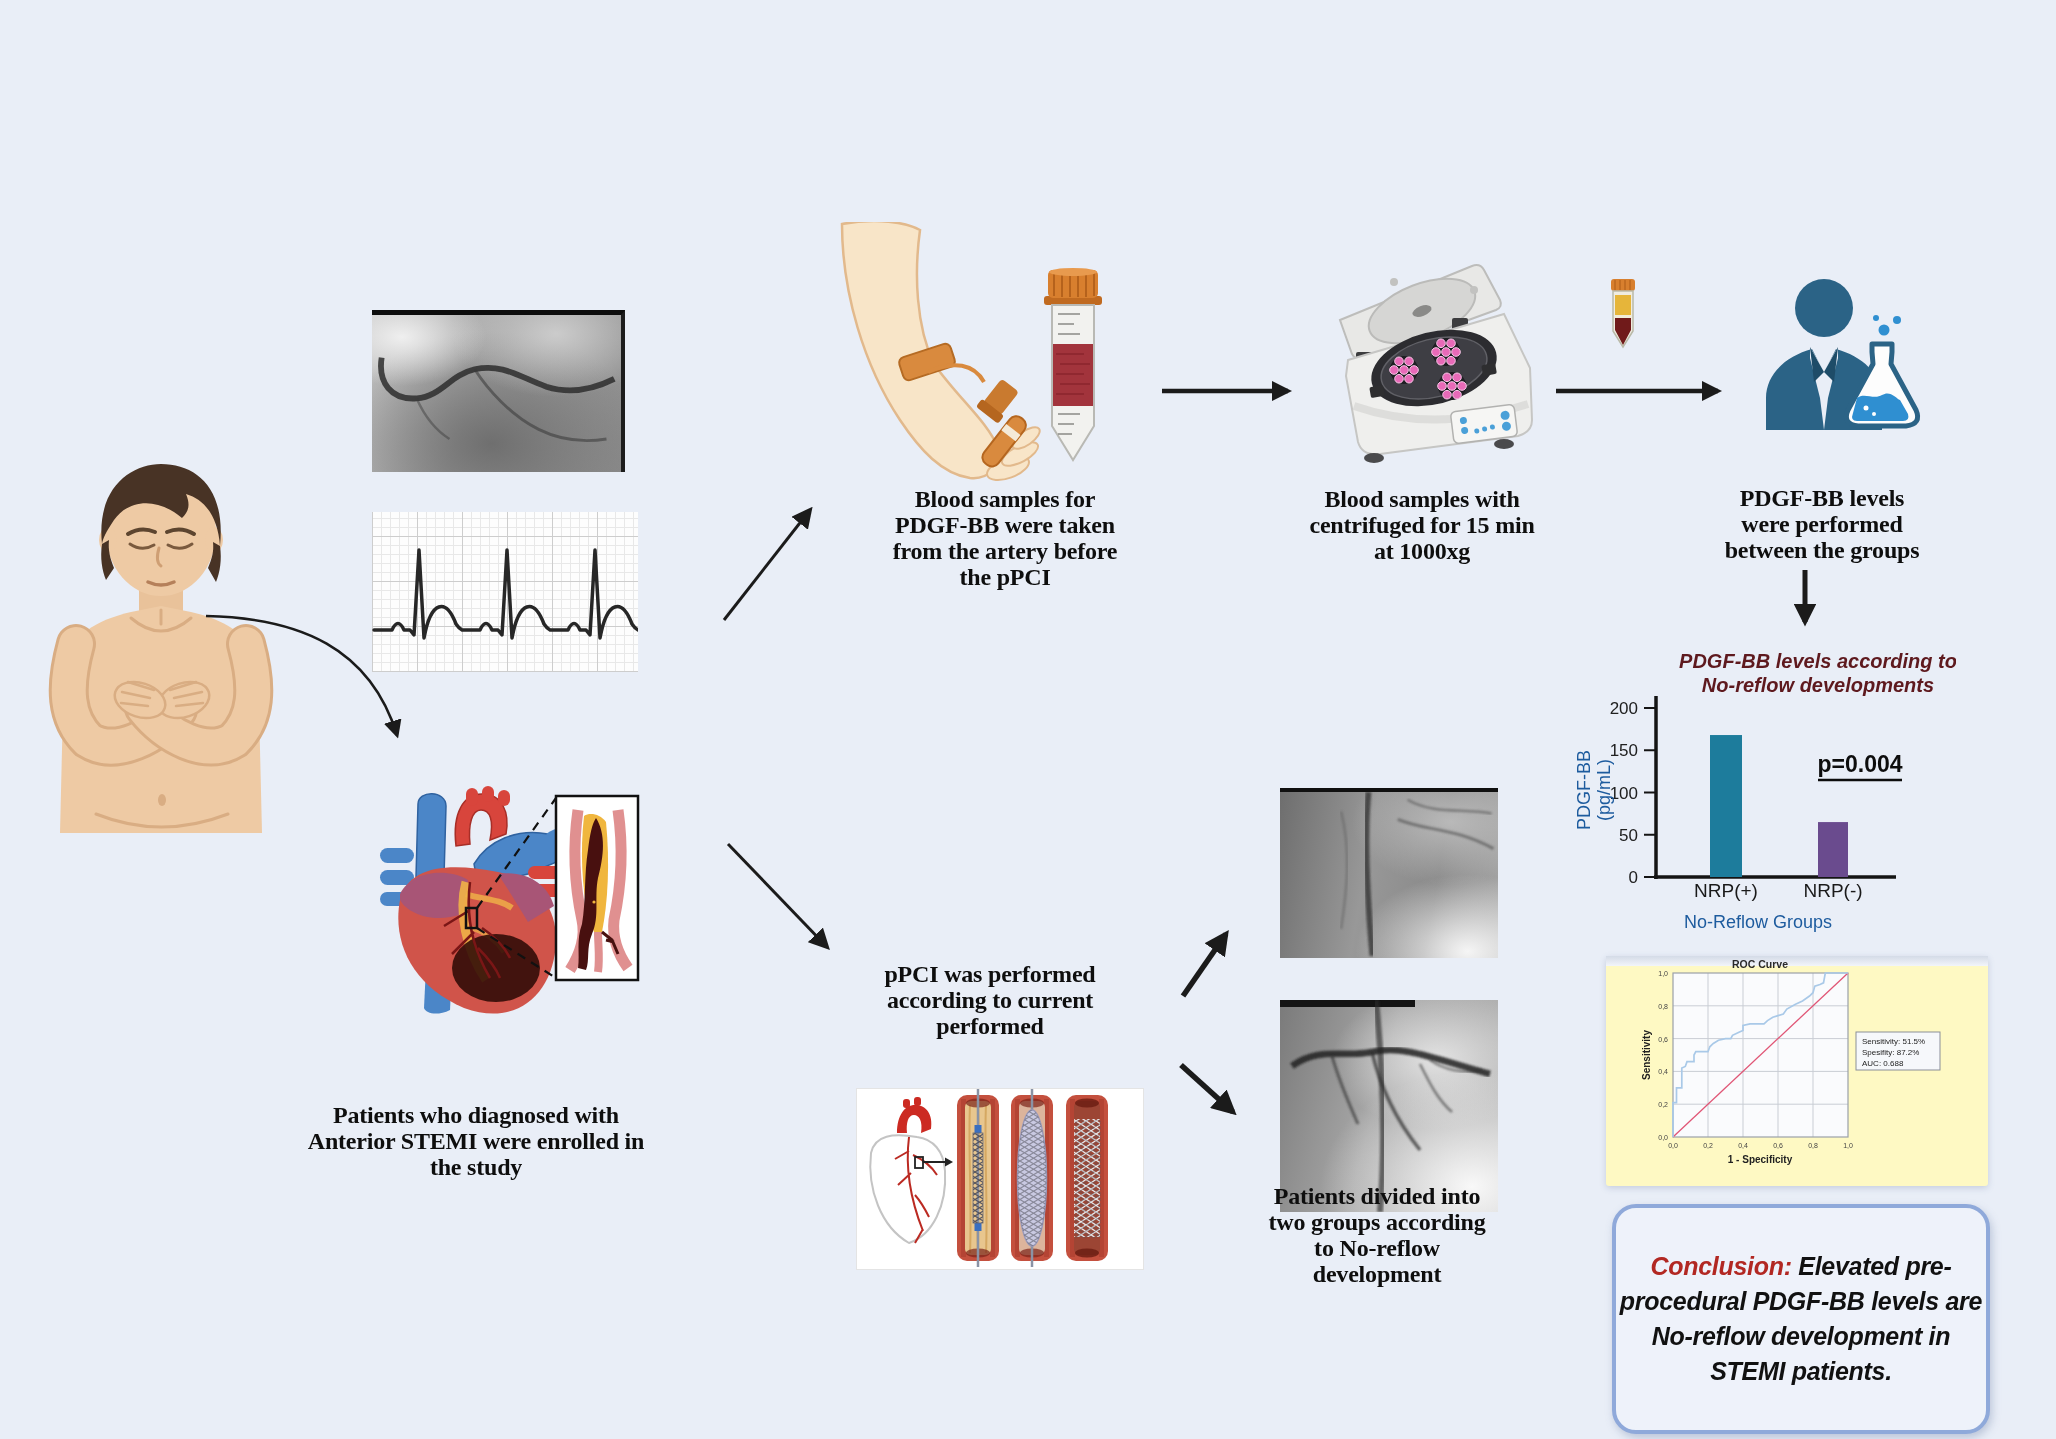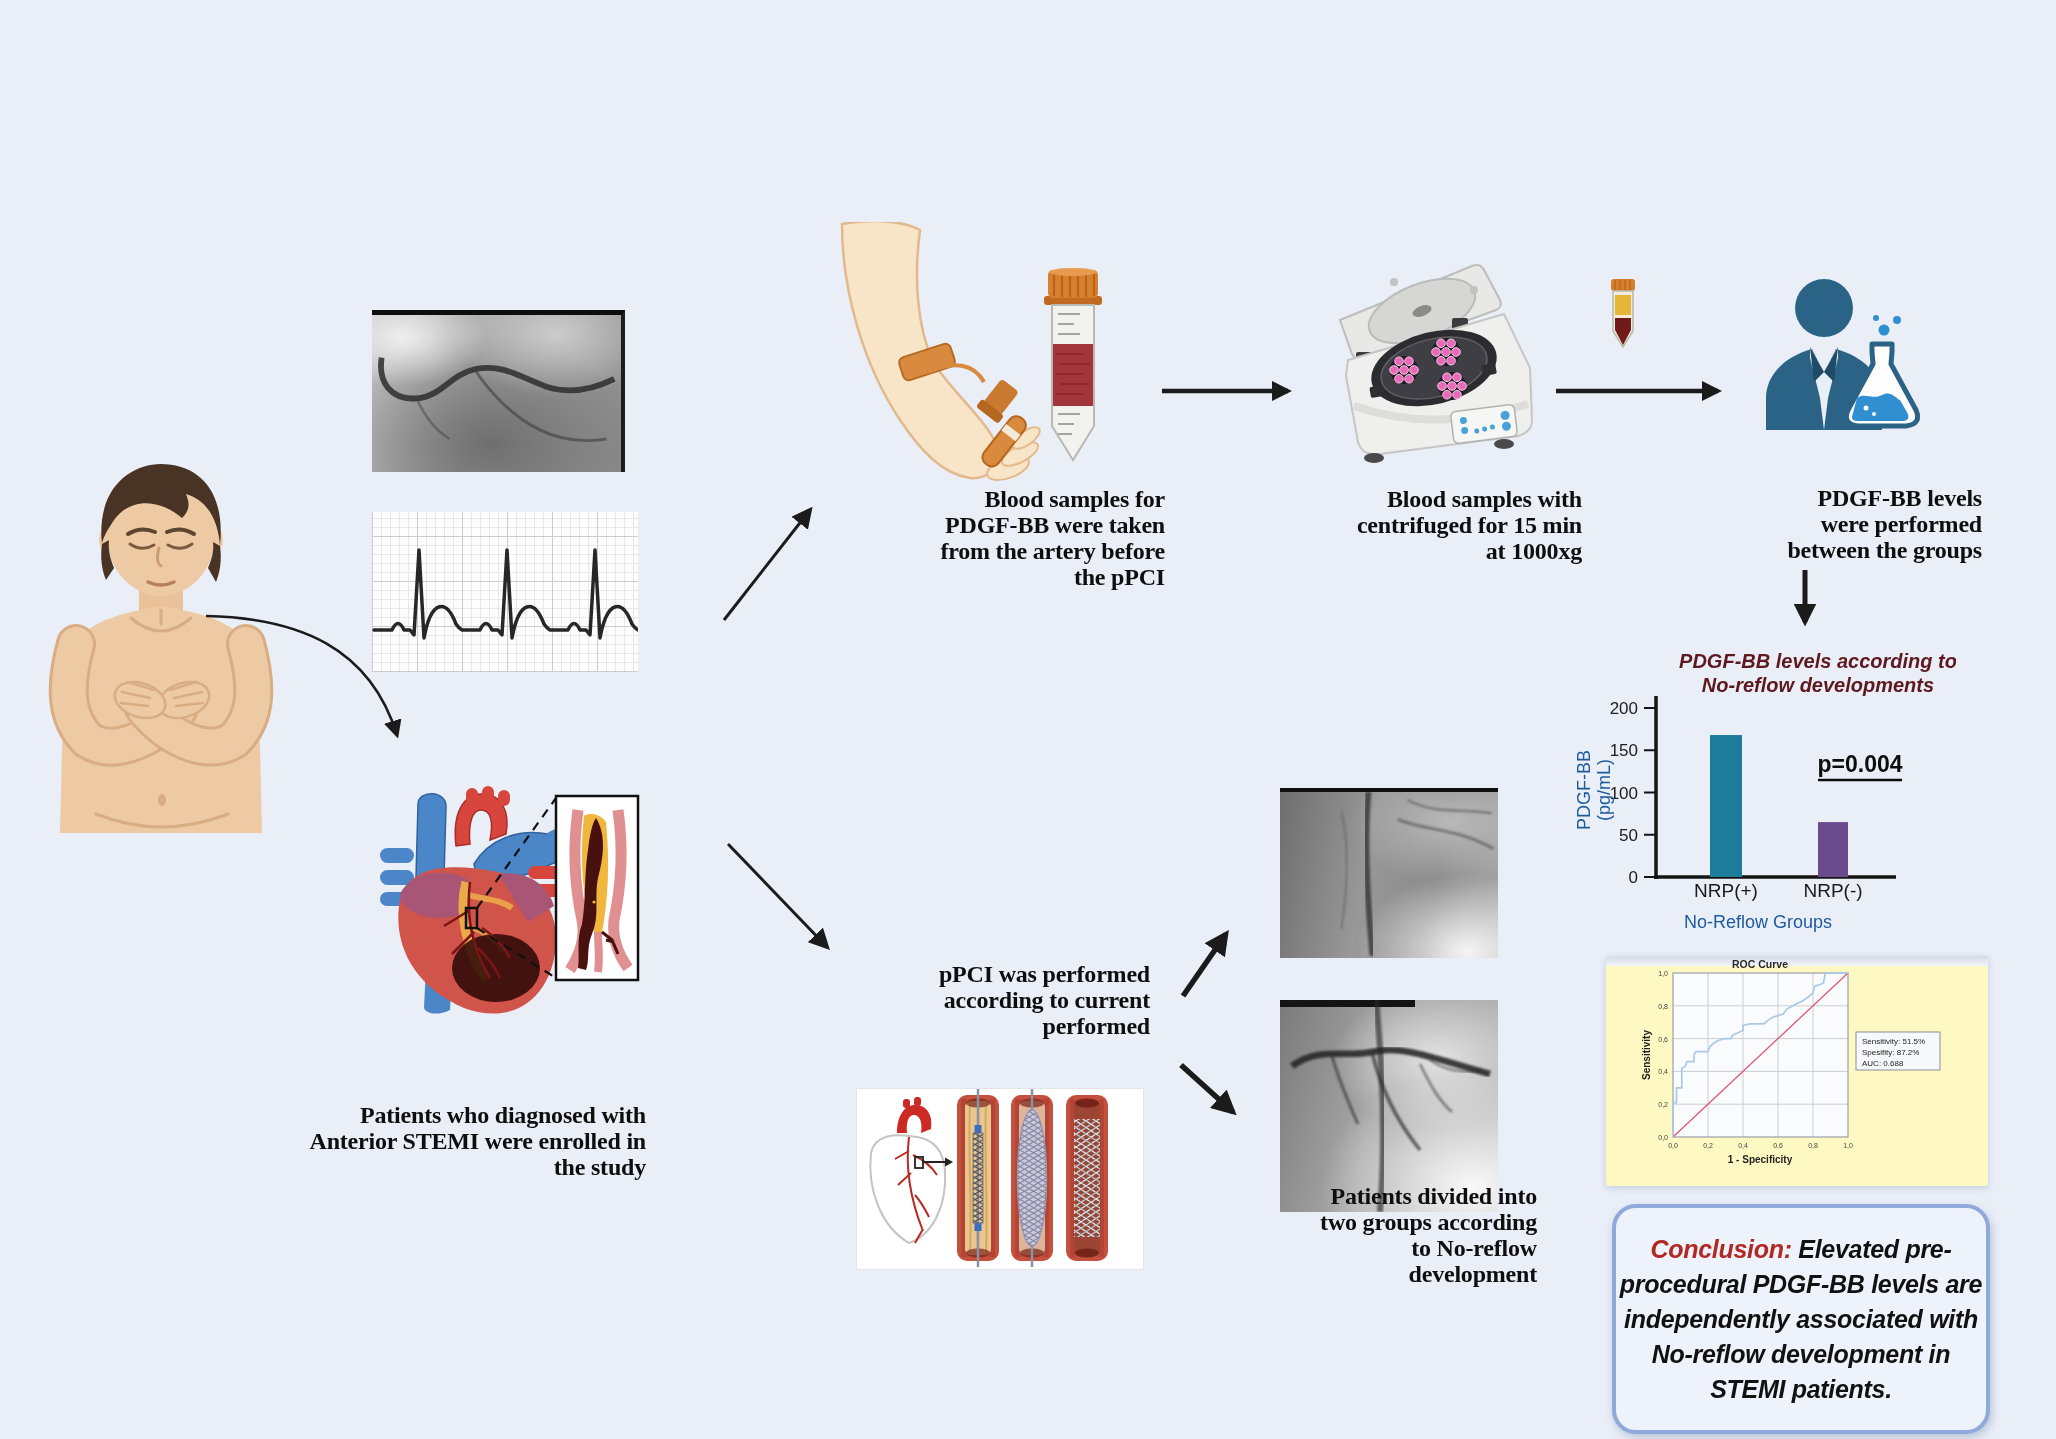--- a/index.html
+++ b/index.html
@@ -1,19 +1,19 @@
 <!DOCTYPE html>
 <html><head>
 <meta charset="utf-8">
 <style>
   *{margin:0;padding:0;box-sizing:border-box}
   html,body{width:2056px;height:1439px}
   body{background:#e9eef7;font-family:"Liberation Sans",sans-serif;position:relative;overflow:hidden}
   .abs{position:absolute}
-  .cap{position:absolute;text-align:right;font-family:"Liberation Serif",serif;font-weight:700;
+  .cap{position:absolute;text-align:center;font-family:"Liberation Serif",serif;font-weight:700;
        font-size:24px;line-height:26px;color:#0e0e0e;letter-spacing:-0.2px}
   
   #angio1{left:372px;top:310px;width:253px;height:162px;border-top:5px solid #0d0d0d;border-right:4px solid #1c1c1c;
     background:
       radial-gradient(120px 70px at 12% 14%, rgba(242,242,242,.95), rgba(242,242,242,0) 70%),
       radial-gradient(150px 90px at 74% 12%, rgba(212,212,212,.85), rgba(212,212,212,0) 70%),
       radial-gradient(210px 150px at 48% 82%, rgba(106,106,106,.9), rgba(106,106,106,0) 75%),
       linear-gradient(115deg,#c4c4c4,#a0a0a0 45%,#8c8c8c);}
   
   #ecg{left:372px;top:512px;width:266px;height:160px;
@@ -468,21 +468,20 @@
       <text class="roc-leg" x="256" y="110">AUC: 0.688</text>
     </g>
   </svg>
 </div>
 
 <div class="abs" id="conclusion">
   <div class="cl">
     <span class="red" style="color: rgb(178, 40, 34);">Conclusion:</span><span> Elevated pre-</span>
   </div>
   <div class="cl">procedural PDGF-BB levels are</div>
-  <div class="cl">independently associated with</div>
   <div class="cl">No-reflow development in</div>
   <div class="cl">STEMI patients.</div>
 </div>
 
 <svg class="abs" id="arrows" width="2056" height="1439" viewBox="0 0 2056 1439">
   <defs>
     <marker id="ah" viewBox="0 0 10 10" refX="8" refY="5" markerWidth="4.5" markerHeight="4.5" orient="auto">
         <path d="M0,0 L10,5 L0,10 Z" fill="#1b1b1b"></path>
       </marker>
     <marker id="ah2" viewBox="0 0 10 10" refX="8" refY="5" markerWidth="7" markerHeight="7" orient="auto">

